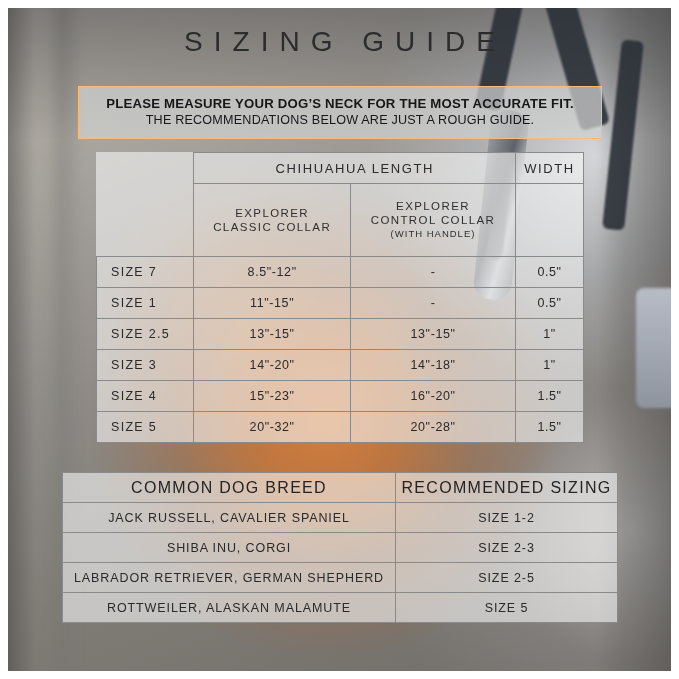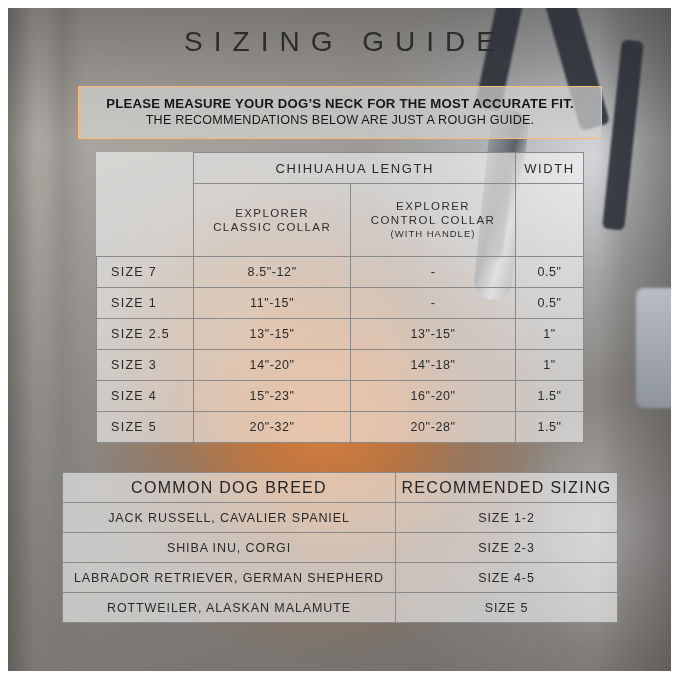--- a/index.html
+++ b/index.html
@@ -283,21 +283,21 @@
     <tr>
       <td>JACK RUSSELL, CAVALIER SPANIEL</td>
       <td>SIZE 1-2</td>
     </tr>
     <tr>
       <td>SHIBA INU, CORGI</td>
       <td>SIZE 2-3</td>
     </tr>
     <tr>
       <td>LABRADOR RETRIEVER, GERMAN SHEPHERD</td>
-      <td>SIZE 4-5</td>
+      <td>SIZE 2-5</td>
     </tr>
     <tr>
       <td>ROTTWEILER, ALASKAN MALAMUTE</td>
       <td>SIZE 5</td>
     </tr>
   </tbody>
     </table>
 
   <div class="frame"></div>
 </div>

